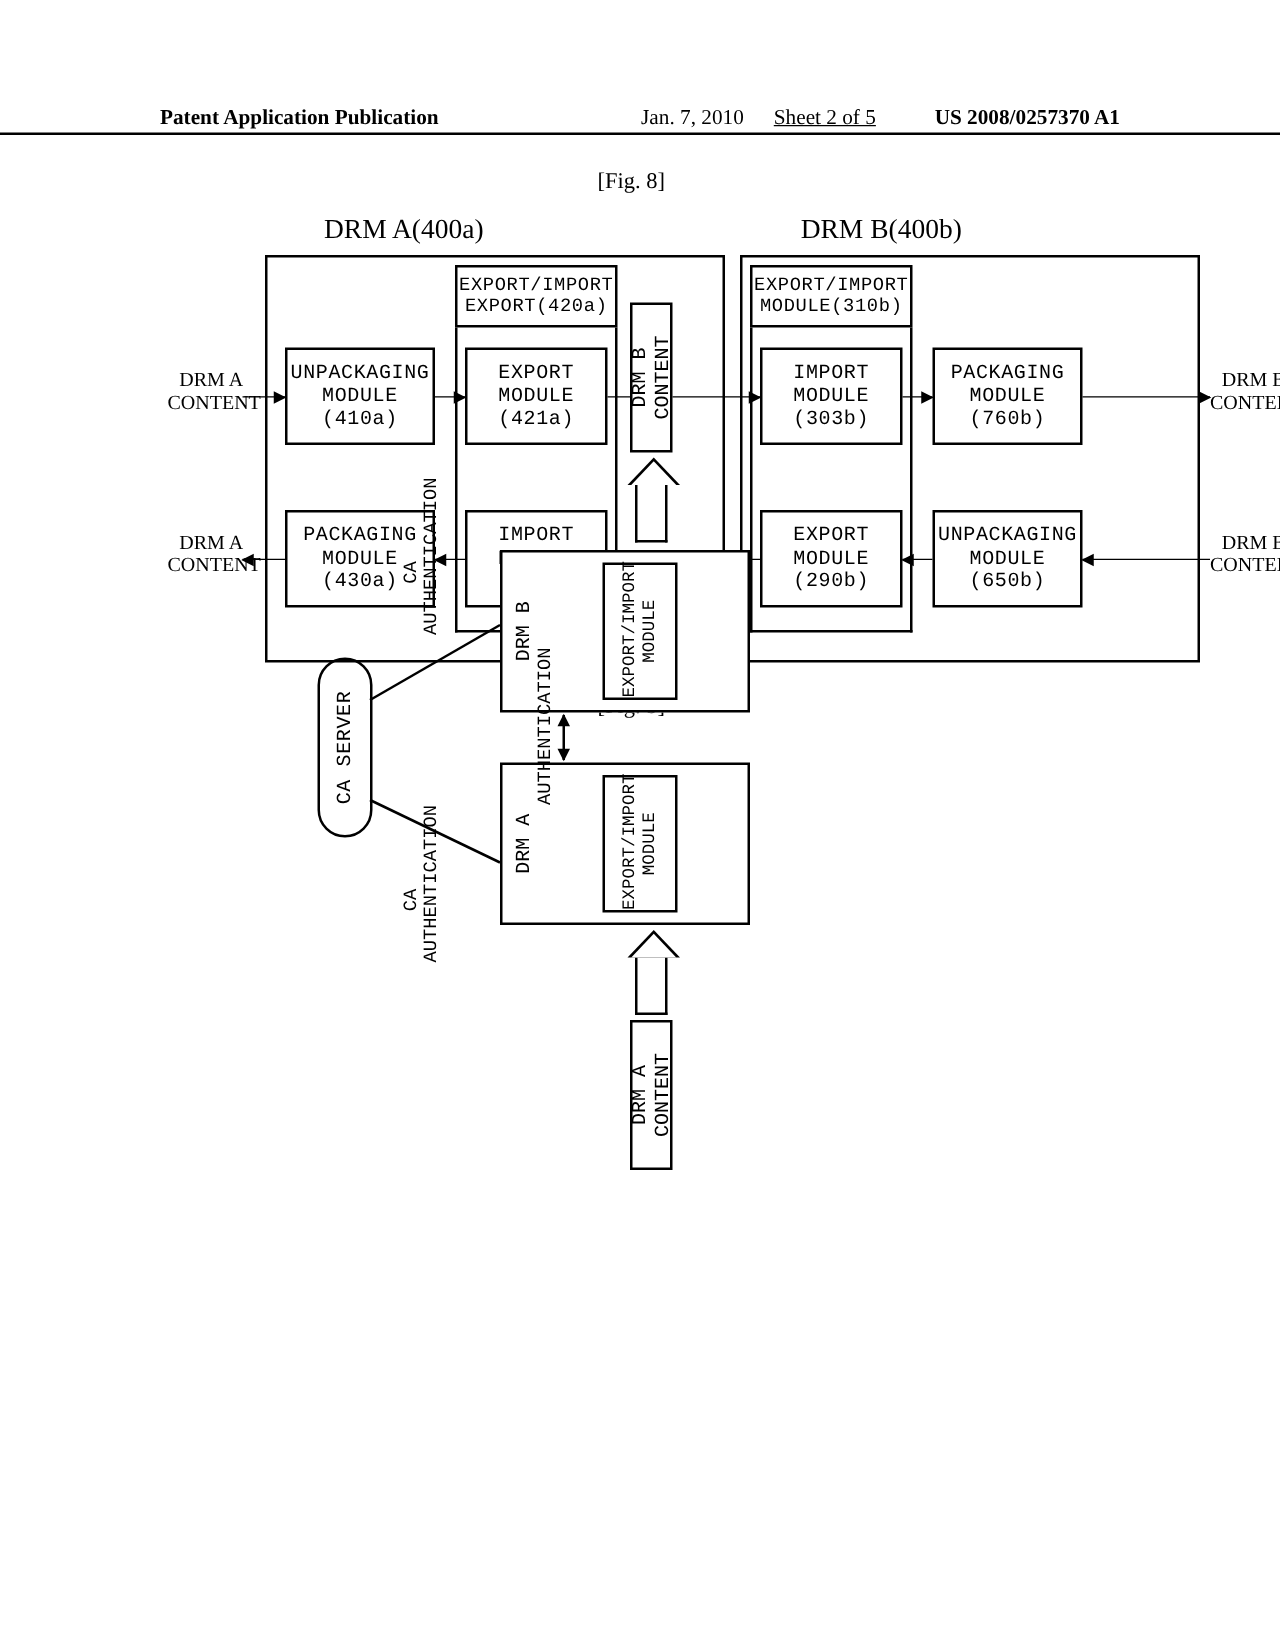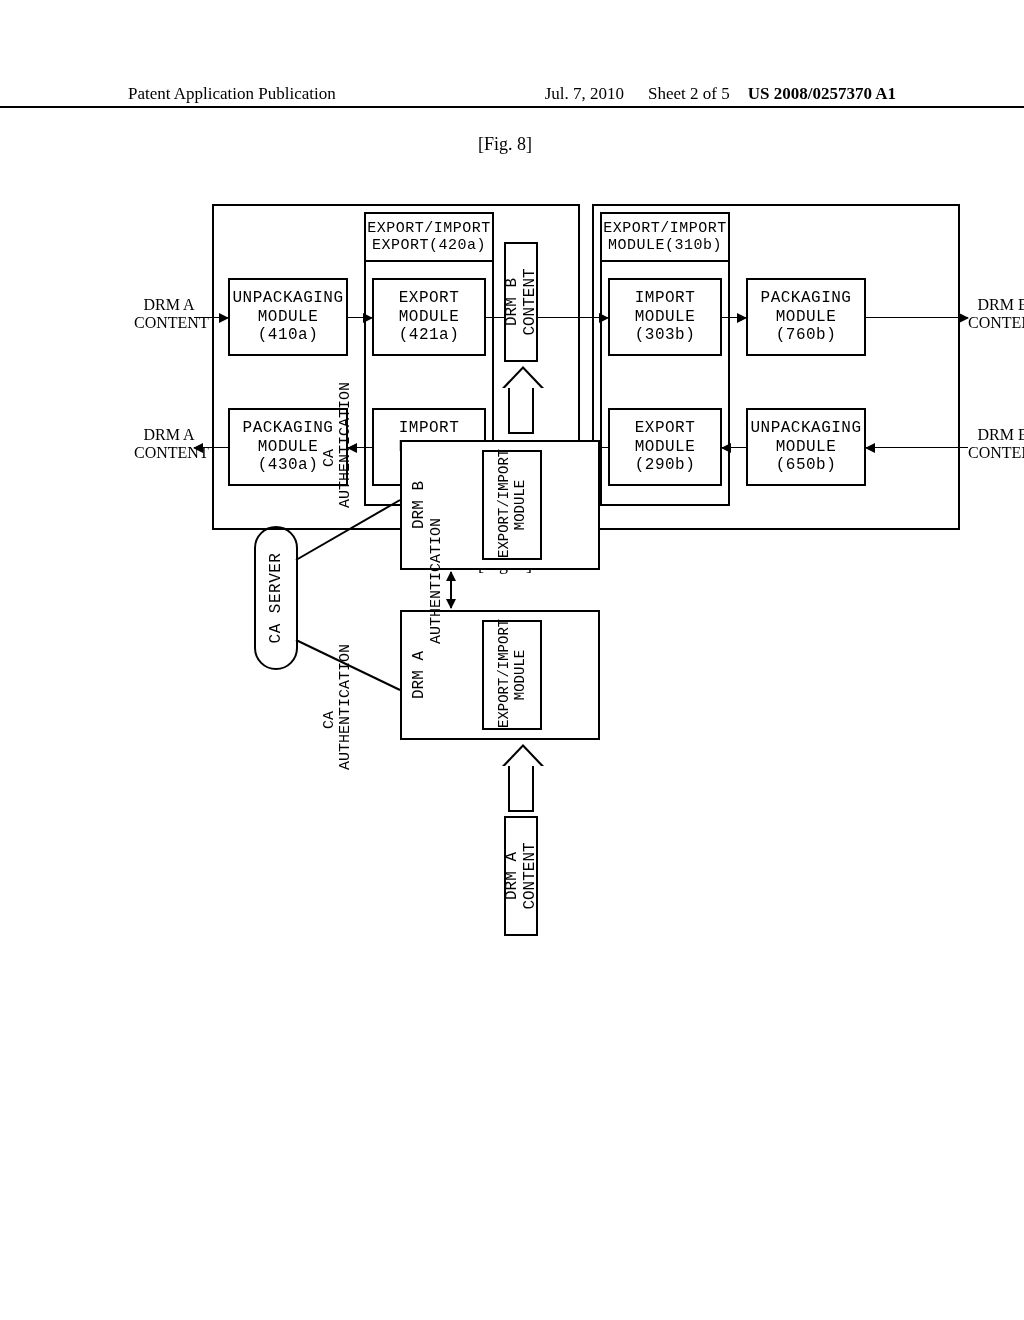--- a/index.html
+++ b/index.html
@@ -16,24 +16,24 @@
     top: 86px;
     left: 0;
     right: 0;
     height: 22px;
     border-bottom: 2px solid #000;
     display: flex;
     align-items: flex-end;
     padding: 0 128px 2px 128px;
     font-size: 17px;
   }
-  .header .pub-type { font-weight: normal; flex: 0 0 auto; }
+  .header .pub-type { font-weight: bold; flex: 0 0 auto; }
   .header .spacer { flex: 1; }
   .header .date { margin-right: 24px; }
-  .header .sheet { margin-right: 18px; }
+  .header .sheet { margin-right: 47px; text-decoration: underline; }
   .header .pubno { font-weight: bold; }
 
   
   .fig4-label {
     position: absolute;
     top: 134px; left: 478px;
     font-size: 18px;
   }
   .fig4-titles {
     position: absolute;
@@ -173,28 +173,30 @@
   }
   .auth-arrow::before { left:-1px; border-width: 5px 10px 5px 0; border-color: transparent #000 transparent transparent; }
   .auth-arrow::after  { right:-1px; border-width: 5px 0 5px 10px; border-color: transparent transparent transparent #000; }
 </style>
 </head>
 <body>
 
 <div class="header">
   <span class="pub-type">Patent Application Publication</span>
   <span class="spacer"></span>
-  <span class="date">Jul. 7, 2010</span>
+  <span class="date">Jan. 7, 2010</span>
   <span class="sheet">Sheet 2 of 5</span>
   <span class="pubno">US 2008/0257370 A1</span>
 </div>
 
 <div class="fig4-label">[Fig. 8]</div>
 
 <div class="fig4-titles">
+  <span>DRM A(400a)</span>
+  <span>DRM B(400b)</span>
 </div>
 
 <div class="fig4-area">
   <div class="drm-outer drm-a-outer"></div>
   <div class="drm-outer drm-b-outer"></div>
 
   <div class="content-label" style="left:2px;top:96px;">
     <span>DRM A</span>
       <span>CONTENT</span>
   </div>

